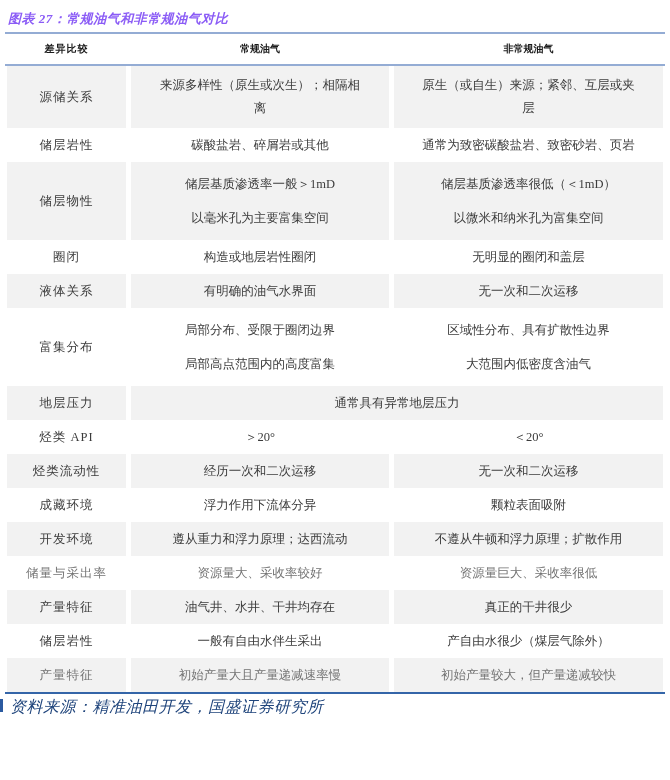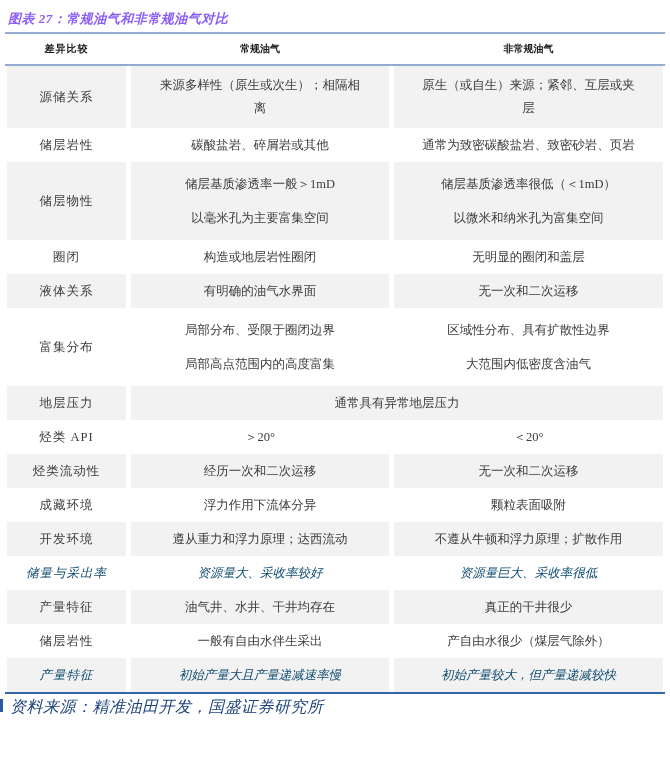--- a/index.html
+++ b/index.html
@@ -40,21 +40,21 @@
     display:flex;align-items:center;justify-content:center;
     text-align:center;
     white-space:pre-line;
     font-size:12.5px;
     line-height:1.6;
   }
   .c1{width:119px;flex:none;letter-spacing:1px;}
   .c2{width:258px;flex:none;}
   .c3{flex:1;}
   .gray .cell{background:#f2f2f2;}
-  .red .cell{color:#0c4a6e;font-style:italic;}
+  .red .cell{color:#737373;}
   .h34{height:34px;}
   .h62{height:62px;}
   .h78{height:78px;}
   .wrap2 .cell{line-height:23px;}
   .spaced .cell{line-height:34px;}
 
   .source-row{
     position:relative;
     margin:3px 0 0 0;
     height:18px;

